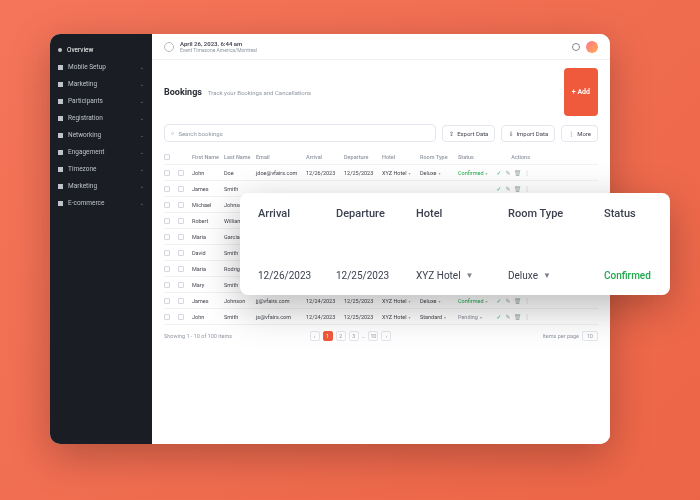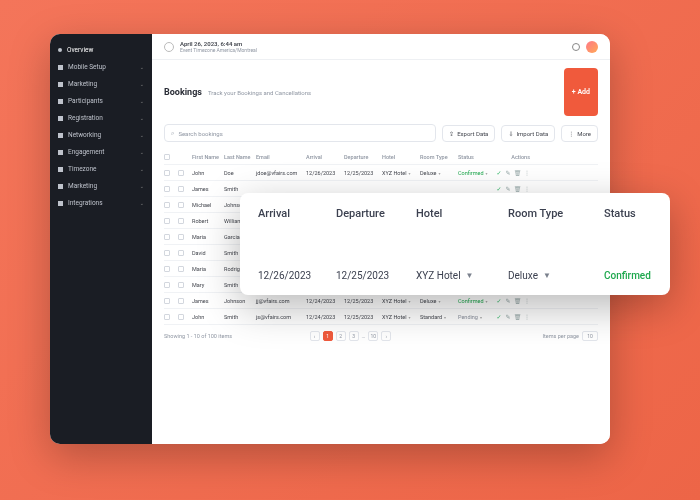--- a/index.html
+++ b/index.html
@@ -96,21 +96,21 @@
         <span>Timezone</span>
         <span class="chev">⌄</span>
       </div>
       <div class="side-item">
         <span class="sq"></span>
         <span>Marketing</span>
         <span class="chev">⌄</span>
       </div>
       <div class="side-item">
         <span class="sq"></span>
-        <span>Integrations</span>
+        <span>E-commerce</span>
         <span class="chev">⌄</span>
       </div>
     </div>
   <div class="main">
     <div class="topbar">
       <div class="clock-icon"></div>
       <div>
         <div class="tb-text">April 26, 2023, 6:44 am</div>
         <div class="tb-sub">Event Timezone America/Montreal</div>
       </div>

